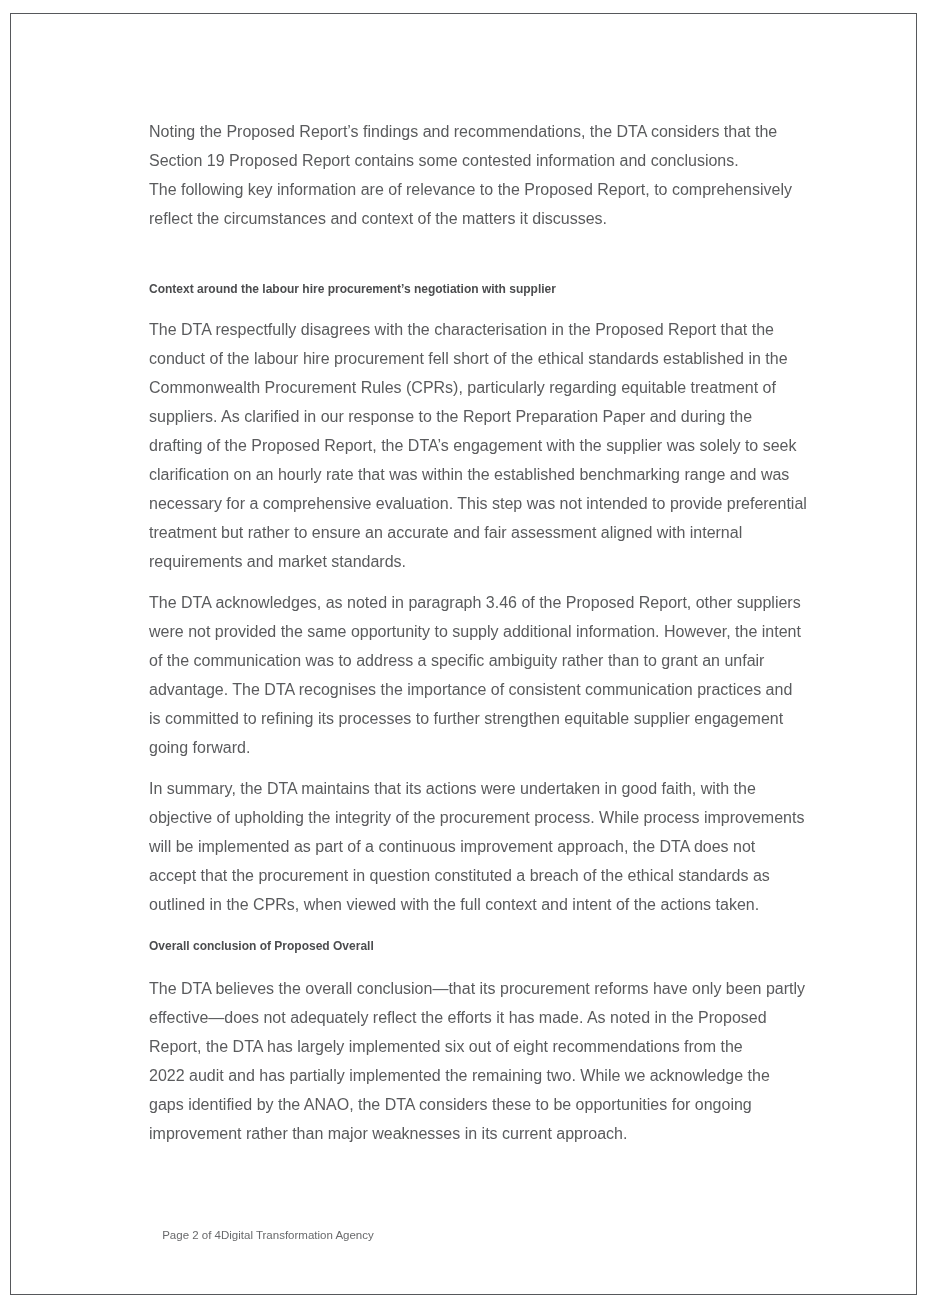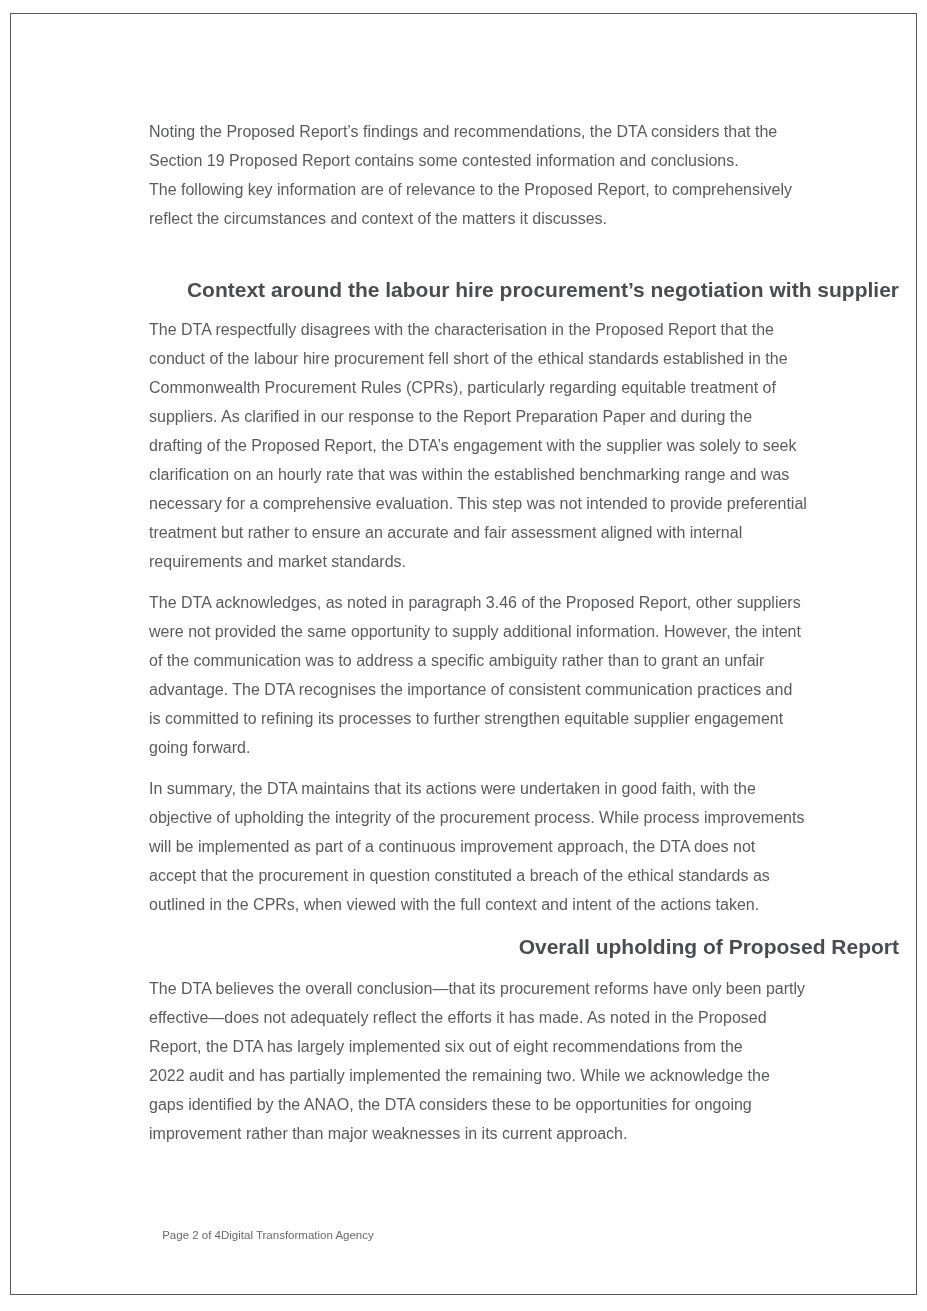--- a/index.html
+++ b/index.html
@@ -27,26 +27,25 @@
     font-size: 16px;
     line-height: 29px;
     margin-left: 33px;
   }
   .content p {
     white-space: pre-line;
     margin: 0 0 12px 0;
     font-weight: 400;
   }
   h2 {
-    font-size: 21px;
+    font-size: 12px;
     line-height: 29px;
     font-weight: 700;
     color: #4b4c4e;
     white-space: pre-line;
-    text-align: right;
   }
   h2.heading-context { margin: 42px 0 11px 0; }
   h2.heading-conclusion { margin: 13px 0 13px 0; }
   .footer {
     position: absolute;
     left: 105px;
     top: 1213px;
     font-size: 11.5px;
     line-height: 16px;
     color: #68696b;
@@ -86,21 +85,21 @@
 advantage. The DTA recognises the importance of consistent communication practices and
 is committed to refining its processes to further strengthen equitable supplier engagement
 going forward.</p>
 
     <p>In summary, the DTA maintains that its actions were undertaken in good faith, with the
 objective of upholding the integrity of the procurement process. While process improvements
 will be implemented as part of a continuous improvement approach, the DTA does not
 accept that the procurement in question constituted a breach of the ethical standards as
 outlined in the CPRs, when viewed with the full context and intent of the actions taken.</p>
 
-    <h2 class="heading-conclusion">Overall upholding of Proposed Report</h2>
+    <h2 class="heading-conclusion">Overall conclusion of Proposed Overall</h2>
 
     <p>The DTA believes the overall conclusion—that its procurement reforms have only been partly
 effective—does not adequately reflect the efforts it has made. As noted in the Proposed
 Report, the DTA has largely implemented six out of eight recommendations from the
 2022 audit and has partially implemented the remaining two. While we acknowledge the
 gaps identified by the ANAO, the DTA considers these to be opportunities for ongoing
 improvement rather than major weaknesses in its current approach.</p>
 
   </div>
 

